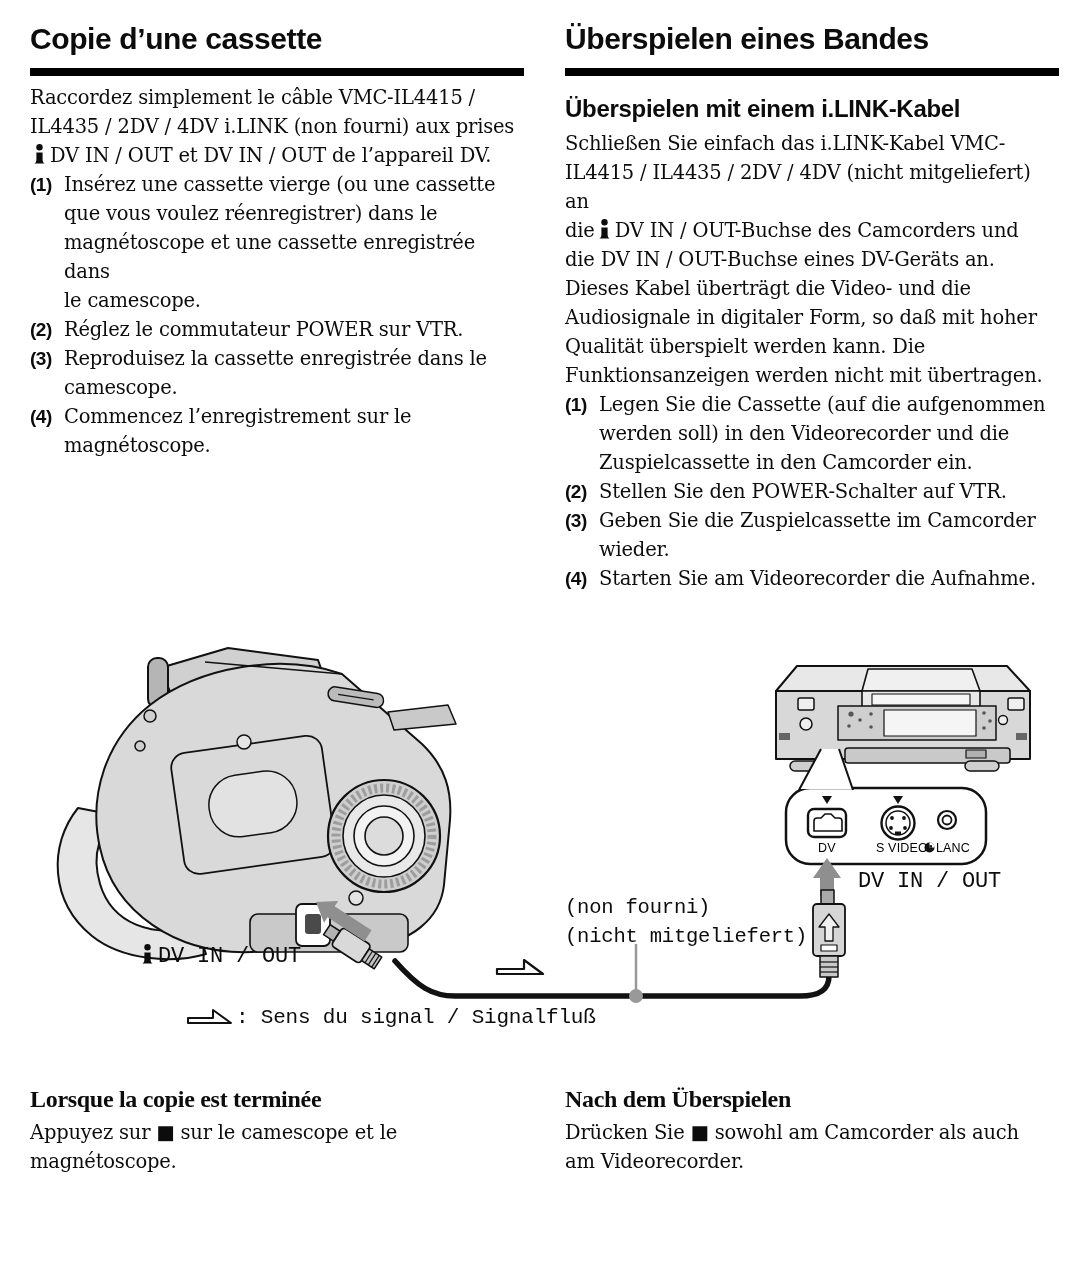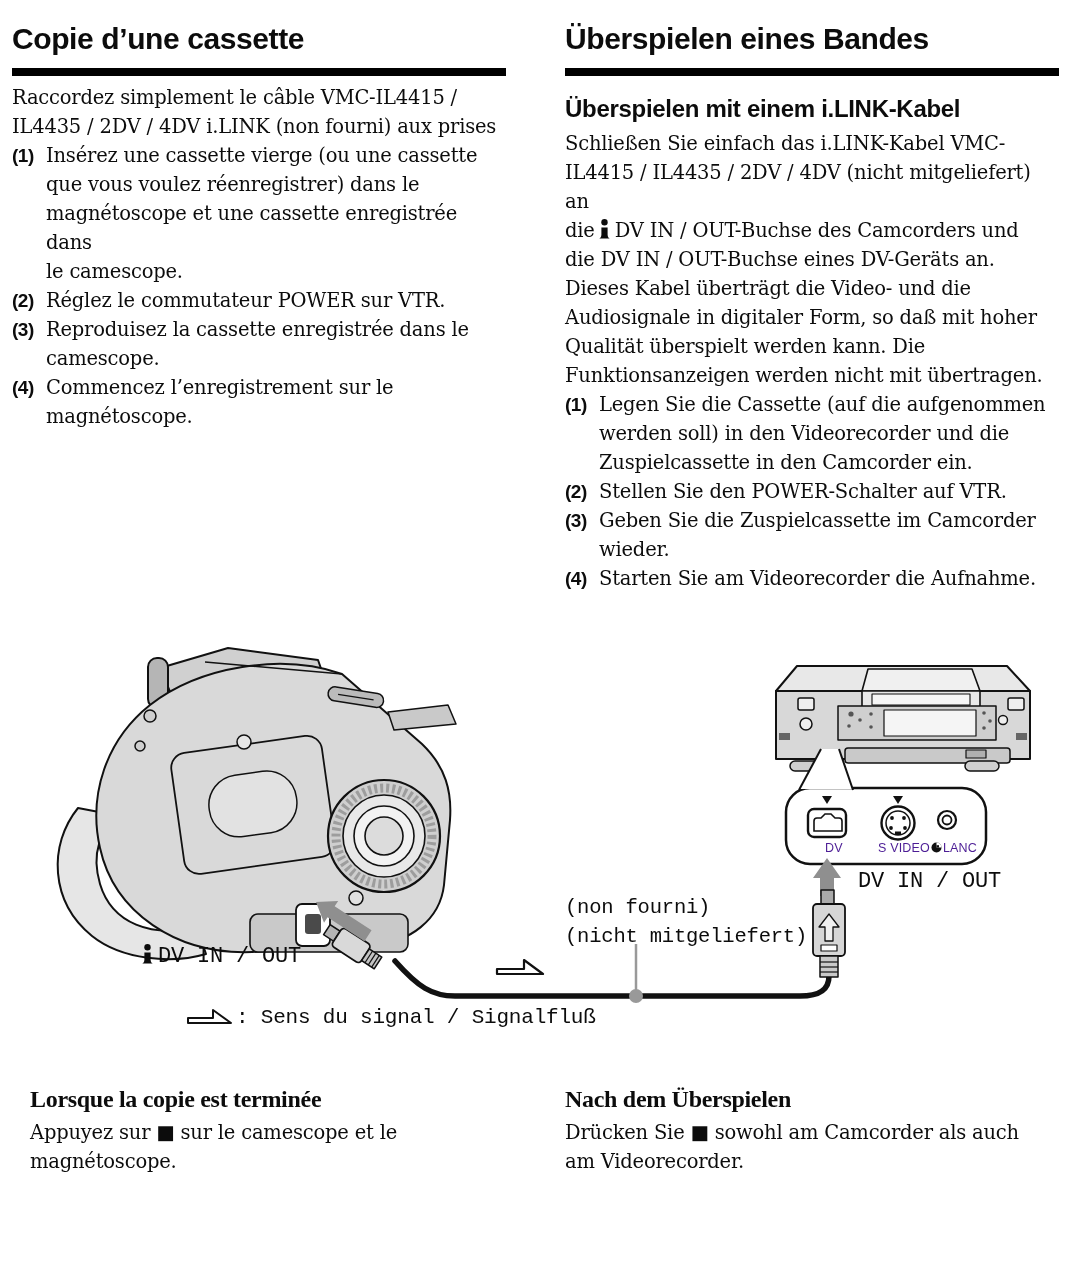--- a/index.html
+++ b/index.html
@@ -1,19 +1,19 @@
 <!DOCTYPE html>
 <html><head>
 <meta charset="utf-8">
 <style>
   html,body{margin:0;padding:0;background:#fff;}
   #page{position:relative;width:1091px;height:1264px;background:#ffffff;overflow:hidden;
         font-family:"DejaVu Serif",serif;color:#0c0c0c;}
   .col{position:absolute;top:22px;width:494px;}
-  #col-left{left:12px;}
+  #col-left{left:30px;}
   #col-right{left:565px;}
   .page-title{font-family:"Liberation Sans",sans-serif;font-weight:700;font-size:30px;
               letter-spacing:-0.4px;line-height:1.15;}
   .title-rule{height:8px;background:#000;margin-top:11px;}
   .section-heading{font-family:"Liberation Sans",sans-serif;font-weight:700;font-size:24px;
                    letter-spacing:-0.3px;margin-top:20px;line-height:1.1;}
   .body-text{font-size:19.5px;line-height:29px;letter-spacing:-0.2px;margin-top:7px;}
   .pre{white-space:pre-line;}
   .icon-line{height:29px;}
   .ilink{display:inline-block;width:11px;height:21px;margin:0 5px 0 4px;vertical-align:-3px;}
@@ -24,35 +24,39 @@
   .step-lines{flex:1;}
   .footer-block{position:absolute;top:1086px;width:494px;}
   #footer-left{left:30px;}
   #footer-right{left:565px;}
   .footer-heading{font-family:Liberation Serif, serif;font-weight:700;font-size:24px;
                   letter-spacing:-0.3px;line-height:1.1;}
   .footer-body{font-size:19.5px;line-height:29px;letter-spacing:-0.2px;margin-top:6px;}
   
   .dlabel{position:absolute;font-size:21px;letter-spacing:-0.2px;line-height:28px;font-family:Liberation Mono, monospace;}
   .jack-label{position:absolute;font-family:"Liberation Sans",sans-serif;font-size:12.5px;
-              letter-spacing:0.2px;color:#4c1d95;text-align:center;margin-left:7px;}
+              letter-spacing:0.2px;color:#000000;text-align:center;}
   .lanc-ico{display:inline-block;width:11px;height:11px;vertical-align:-1px;margin-right:1px;}
   #diagram-svg{position:absolute;left:0;top:628px;}
 </style>
 </head>
 <body>
 
 <div id="page">
 
   <div class="col" id="col-left">
     <div class="page-title">Copie d’une cassette</div>
     <div class="title-rule"></div>
     <div class="body-text">
       <div class="pre">Raccordez simplement le câble VMC-IL4415 /
 IL4435 / 2DV / 4DV i.LINK (non fourni) aux prises</div>
+      <div class="icon-line"><span></span><span class="ilink"><svg width="11" height="21" viewBox="0 0 11 21">
+              <circle cx="5.5" cy="3.2" r="3.2" fill="#0c0c0c"></circle>
+              <path d="M2.4 8.5 h6.2 v7.2 c0,2.6 1.3,3.3 2.4,3.9 h-11 c1.1,-0.6 2.4,-1.3 2.4,-3.9 Z" fill="#0c0c0c"></path>
+            </svg></span><span>DV IN / OUT et DV IN / OUT de l’appareil DV.</span></div>
     </div>
     <div class="steps">
       <div class="step">
           <span class="step-marker">(1)</span>
           <div class="step-lines pre">Insérez une cassette vierge (ou une cassette
 que vous voulez réenregistrer) dans le
 magnétoscope et une cassette enregistrée dans
 le camescope.</div>
         </div>
       <div class="step">
@@ -237,21 +241,21 @@
 
   <div class="dlabel" style="left:138px;top:943px;font-size:22px;"><span class="ilink"><svg width="11" height="21" viewBox="0 0 11 21">
           <circle cx="5.5" cy="3.2" r="3.2" fill="#0c0c0c"></circle>
           <path d="M2.4 8.5 h6.2 v7.2 c0,2.6 1.3,3.3 2.4,3.9 h-11 c1.1,-0.6 2.4,-1.3 2.4,-3.9 Z" fill="#0c0c0c"></path>
         </svg></span><span>DV IN / OUT</span></div>
   <div class="dlabel" style="left:858px;top:868px;font-size:22px;">DV IN / OUT</div>
   <div class="dlabel pre" style="left:565px;top:893px;font-size:20.5px;line-height:29px;">(non fourni)
 (nicht mitgeliefert)</div>
   <div class="dlabel" style="left:236px;top:1004px;font-size:21px;">: Sens du signal / Signalfluß</div>
   <div class="jack-label" style="left:813px;top:841px;width:28px;">DV</div>
-  <div class="jack-label" style="left:866px;top:841px;width:62px;">S VIDEO</div>
+  <div class="jack-label" style="left:866px;top:841px;width:62px;text-align:right;">S VIDEO</div>
   <div class="jack-label" style="left:921px;top:841px;width:52px;"><span class="lanc-ico"><svg width="11" height="11" viewBox="0 0 11 11">
           <circle cx="5.5" cy="5.5" r="5" fill="#111"></circle>
           <path d="M5.5,5.5 L5.5,0.5 A5,5 0 0 1 10.5,5.5 Z" fill="#fff"></path>
           <rect x="5.5" y="3.2" width="2.5" height="2.3" fill="#111"></rect>
         </svg></span><span>LANC</span></div>
 
   <div class="footer-block" id="footer-left">
     <div class="footer-heading">Lorsque la copie est terminée</div>
     <div class="footer-body pre">Appuyez sur ■ sur le camescope et le
 magnétoscope.</div>

